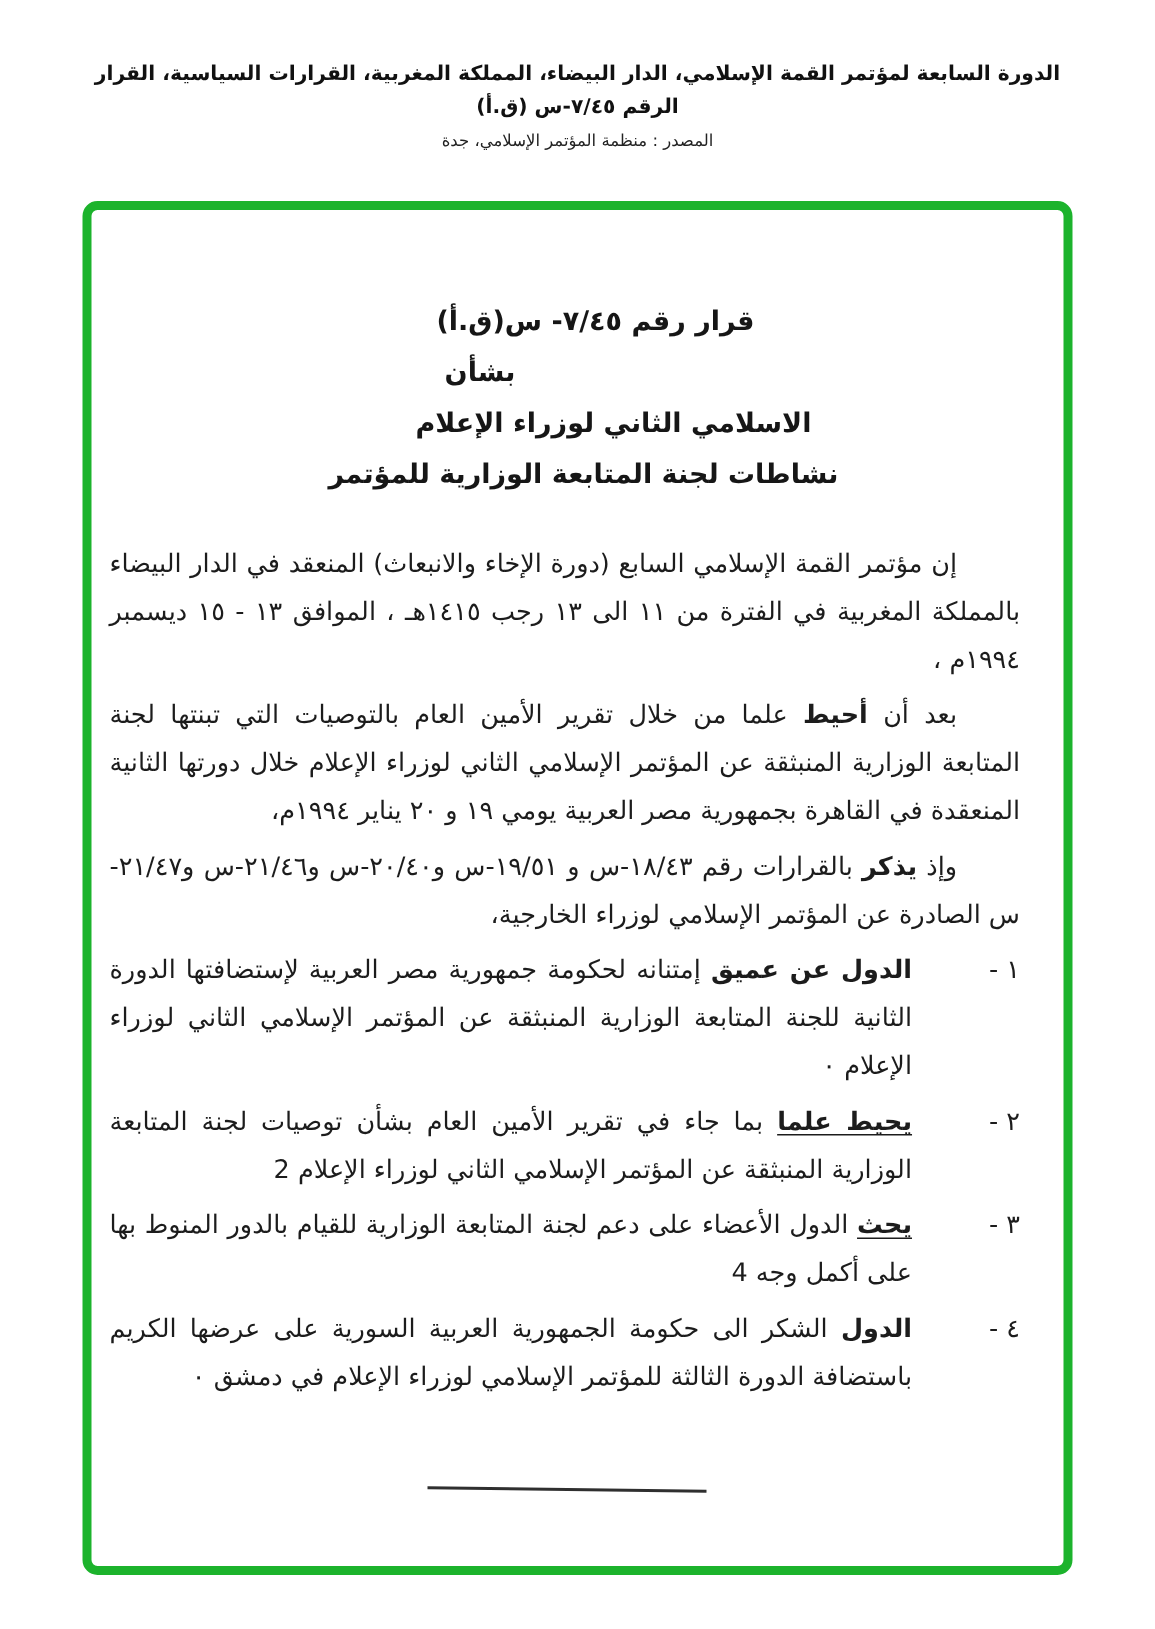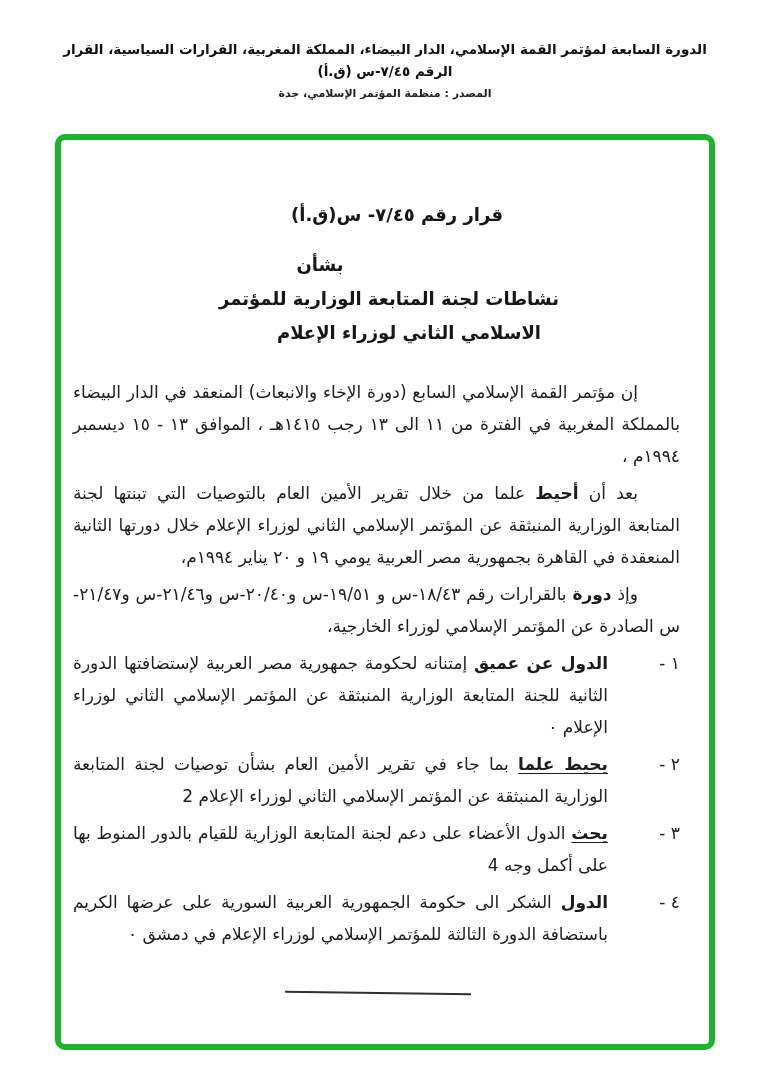--- a/index.html
+++ b/index.html
@@ -16,36 +16,36 @@
     color:#1e1e1e;
   }
   
   .hdr{ padding-top:38px; text-align:center; }
   .hdr1{
     font-size:13.5px; font-weight:bold; line-height:22px;
     color:#111;
     padding:0 60px;
   }
   .hdr2{
-    font-size:11px; font-weight:bold; line-height:16px;
+    font-size:11px; font-weight:normal; line-height:16px;
     margin-top:4px; color:#222;
   }
   
   .frame{
     position:relative;
     width:648px; height:904px;
     margin:32px auto 0;
     border:6px solid #1cb32c;
     border-radius:10px;
     background:#fff;
   }
   
   .title{ margin-top:58px; text-align:center; font-weight:bold; font-size:18px; color:#161616; }
   .t{ line-height:34px; position:relative; }
-  .t1{ left:12px; margin-bottom:16px; }
+  .t1{ left:12px; margin-bottom:0; }
   .t2{ left:-65px; }
   .t3{ left:4px; }
   .t4{ left:24px; }
   
   .bodytext{
     margin-top:26px;
     padding:0 29px 0 12px;
     font-size:17px;
     line-height:32px;
     color:#1c1c1c;
@@ -88,31 +88,31 @@
   <div class="hdr">
     <div class="hdr1">الدورة السابعة لمؤتمر القمة الإسلامي، الدار البيضاء، المملكة المغربية، القرارات السياسية، القرار الرقم ٧/٤٥-س (ق.أ)</div>
     <div class="hdr2">المصدر :  منظمة المؤتمر الإسلامي، جدة</div>
   </div>
 
   <div class="frame">
 
     <div class="title">
       <div class="t t1">قرار رقم ٧/٤٥- س(ق.أ)</div>
       <div class="t t2">بشأن</div>
+      <div class="t t4">الاسلامي الثاني لوزراء الإعلام</div>
       <div class="t t3">نشاطات لجنة المتابعة الوزارية للمؤتمر</div>
-      <div class="t t4">الاسلامي الثاني لوزراء الإعلام</div>
     </div>
 
     <div class="bodytext">
 
       <p class="para indent"><span>إن مؤتمر القمة الإسلامي السابع (دورة الإخاء والانبعاث) المنعقد في الدار البيضاء بالمملكة المغربية في الفترة من ١١ الى ١٣ رجب ١٤١٥هـ ، الموافق ١٣ - ١٥ ديسمبر ١٩٩٤م ،</span><span class="b"></span><span></span></p>
 
       <p class="para indent"><span>بعد أن </span><span class="b">أحيط</span><span> علما من خلال تقرير الأمين العام بالتوصيات التي تبنتها لجنة المتابعة الوزارية المنبثقة عن المؤتمر الإسلامي الثاني لوزراء الإعلام خلال دورتها الثانية المنعقدة في القاهرة بجمهورية مصر العربية يومي ١٩ و ٢٠ يناير ١٩٩٤م،</span></p>
 
-      <p class="para indent"><span>وإذ </span><span class="b">دورة</span><span> بالقرارات رقم ١٨/٤٣-س و ١٩/٥١-س و٢٠/٤٠-س و٢١/٤٦-س و٢١/٤٧-س الصادرة عن المؤتمر الإسلامي لوزراء الخارجية،</span></p>
+      <p class="para indent"><span>وإذ </span><span class="b">يذكر</span><span> بالقرارات رقم ١٨/٤٣-س و ١٩/٥١-س و٢٠/٤٠-س و٢١/٤٦-س و٢١/٤٧-س الصادرة عن المؤتمر الإسلامي لوزراء الخارجية،</span></p>
 
 
       <div class="item">
         <span class="num">١ -</span>
         <span class="itext"><span class="b">الدول عن عميق</span><span> إمتنانه لحكومة جمهورية مصر العربية لإستضافتها الدورة الثانية للجنة المتابعة الوزارية المنبثقة عن المؤتمر الإسلامي الثاني لوزراء الإعلام ٠</span></span>
       </div>
 
       <div class="item">
         <span class="num">٢ -</span>
         <span class="itext"><span class="b u">يحيط علما</span><span> بما جاء في تقرير الأمين العام بشأن توصيات لجنة المتابعة الوزارية المنبثقة عن المؤتمر الإسلامي الثاني لوزراء الإعلام 2</span></span>

